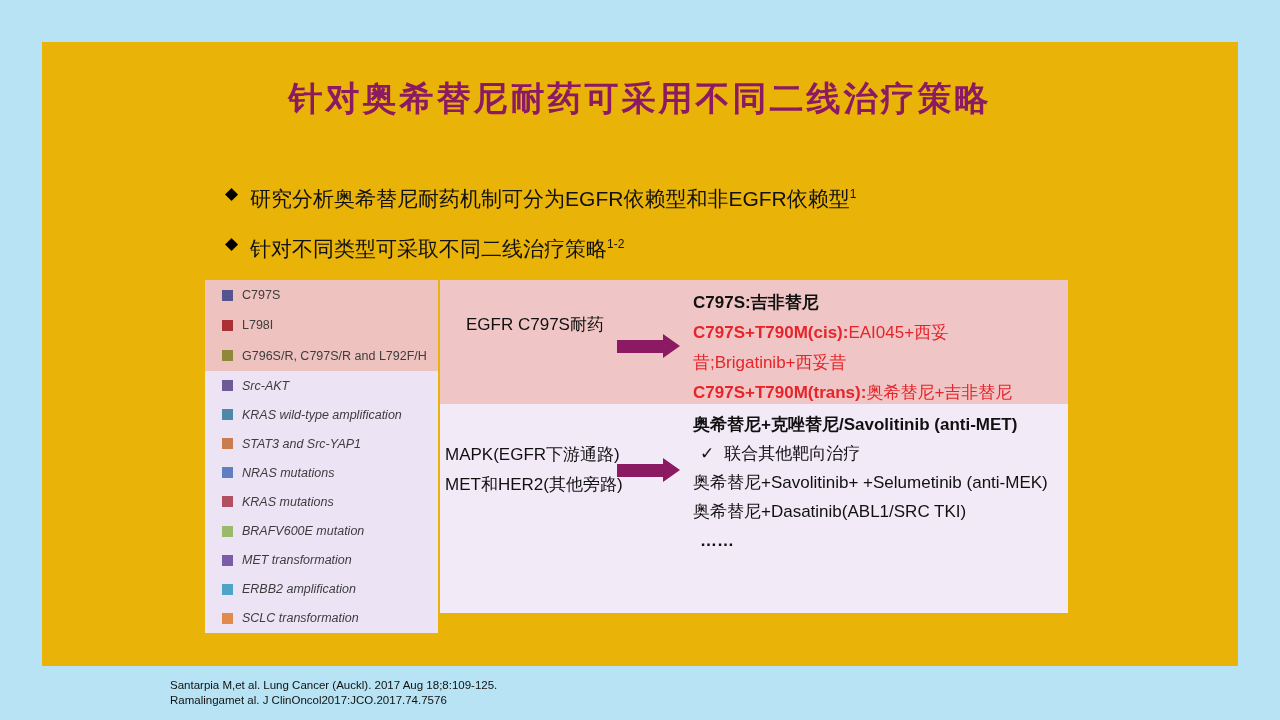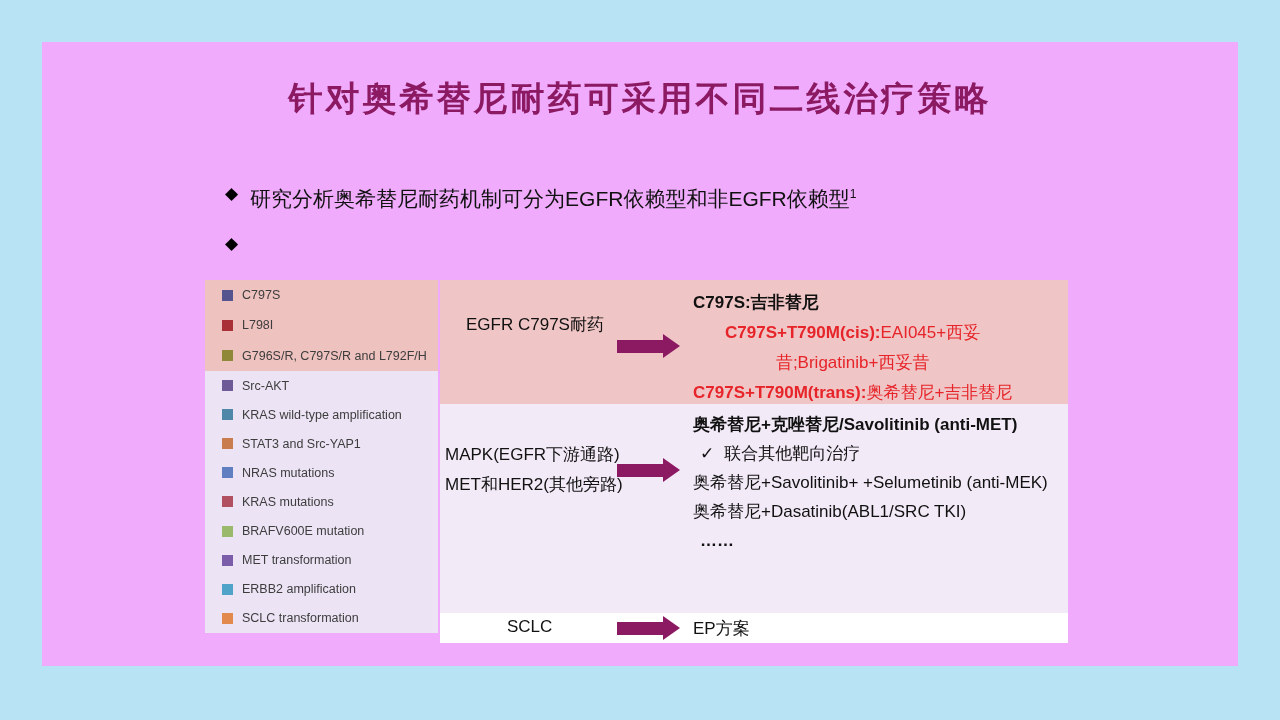--- a/index.html
+++ b/index.html
@@ -1,75 +1,76 @@
 <!DOCTYPE html>
 <html><head>
 <meta charset="utf-8">
 <style>
   * { margin:0; padding:0; box-sizing:border-box; }
   html,body { width:1280px; height:720px; }
   body { font-family:"Liberation Sans","DejaVu Sans",sans-serif; }
   .stage { position:relative; width:1280px; height:720px; background:#b7e3f4; overflow:hidden; }
-  .slide { position:absolute; left:42px; top:42px; width:1196px; height:624px; background:#f0abfc; }
+  .slide { position:absolute; left:42px; top:42px; width:1196px; height:624px; background:#eab308; }
 
   .title { position:absolute; left:0; top:34px; width:100%; text-align:center;
            font-size:34px; font-weight:bold; letter-spacing:3px; color:#8b1a63; }
 
   .bullets { position:absolute; left:183px; top:138px; }
   .bullet-row { display:flex; align-items:flex-start; margin-bottom:17px; }
   .bullet-diamond { font-size:17px; color:#000; margin-right:12px; line-height:28px; }
   .bullet-text { font-size:21px; color:#111; line-height:28px; }
   .bullet-text sup { font-size:12px; }
 
   
   .sidebar { position:absolute; left:163px; top:238px; width:233px; }
   .sb-block { display:flex; flex-direction:column; justify-content:space-around; padding-left:17px; }
   .sb-block.pink { background:#eec2bf; height:91px; }
-  .sb-block.lav  { background:#ece3f5; height:262px; }
+  .sb-block.lav  { background:#ece3f5; height:262px;font-style:italic; }
   .sb-item { display:flex; align-items:center; }
   .sb-sq { width:11px; height:11px; margin-right:9px; flex:0 0 auto; }
   .sb-label { font-size:12.5px; color:#3d3d3d; white-space:nowrap; }
 
   .main { position:absolute; left:398px; top:238px; width:628px; }
   .sec { position:relative; width:628px; }
   .sec1 { background:#f0c5c5; height:124px; }
   .sec2 { background:#f3eaf8; height:209px; }
   .sec3 { background:#ffffff; height:30px; }
 
   .mid-label { position:absolute; font-size:17px; color:#111; }
   .arrow { position:absolute; display:flex; align-items:center; }
   .arrow-shaft { width:46px; height:13px; background:#8b1a63; }
   .arrow-head { width:0; height:0; border-top:12px solid transparent;
                 border-bottom:12px solid transparent; border-left:17px solid #8b1a63; }
 
   .rtext { position:absolute; left:253px; font-size:17px; color:#111; white-space:nowrap; }
   .rline { line-height:30px; }
   .sec2 .rline { line-height:29px; }
   .bold { font-weight:bold; }
-  .red { color:#e62429;text-align:center; }
+  .red { color:#e62429; }
   .check-line .check { margin:0 10px 0 7px; }
   .indent { padding-left:25px; }
 
   .footer { position:absolute; left:170px; top:678px; font-size:11.5px; color:#111; line-height:14.5px; }
 </style>
 </head>
 <body>
 
 <div class="stage">
   <div class="slide">
 
     <div class="title">针对奥希替尼耐药可采用不同二线治疗策略</div>
 
     <div class="bullets">
       <div class="bullet-row">
         <span class="bullet-diamond">◆</span>
         <span class="bullet-text"><span>研究分析奥希替尼耐药机制可分为EGFR依赖型和非EGFR依赖型</span><sup>1</sup></span>
       </div>
       <div class="bullet-row">
         <span class="bullet-diamond">◆</span>
+        <span class="bullet-text"><span>针对不同类型可采取不同二线治疗策略</span><sup>1-2</sup></span>
       </div>
     </div>
 
     <div class="sidebar">
       <div class="sb-block pink">
         <div class="sb-item">
           <span class="sb-sq" style="background-color: rgb(85, 84, 142);"></span>
           <span class="sb-label">C797S</span>
         </div>
         <div class="sb-item">
@@ -148,25 +149,21 @@
         </div>
         <div class="rtext" style="top:6px;">
           <div class="rline bold">奥希替尼+克唑替尼/Savolitinib (anti-MET)</div>
           <div class="rline check-line"><span class="check">✓</span><span>联合其他靶向治疗</span></div>
           <div class="rline">奥希替尼+Savolitinib+ +Selumetinib (anti-MEK)</div>
           <div class="rline">奥希替尼+Dasatinib(ABL1/SRC TKI)</div>
           <div class="rline bold" style="padding-left:7px;">……</div>
         </div>
       </div>
 
-      <div class="sec sec3">
-        <div class="mid-label" style="left:67px; top:4px;">SCLC</div>
-        <div class="arrow" style="left:177px; top:3px;">
-          <span class="arrow-shaft"></span>
-          <span class="arrow-head"></span>
-        </div>
-        <div class="rtext" style="top:4px;">EP方案</div>
-      </div>
 
     </div>
   </div>
 
+  <div class="footer">
+    <div>Santarpia M,et al. Lung Cancer (Auckl). 2017 Aug 18;8:109-125.</div>
+    <div>Ramalingamet al. J ClinOncol2017:JCO.2017.74.7576</div>
+  </div>
 </div>
 
 </body></html>

